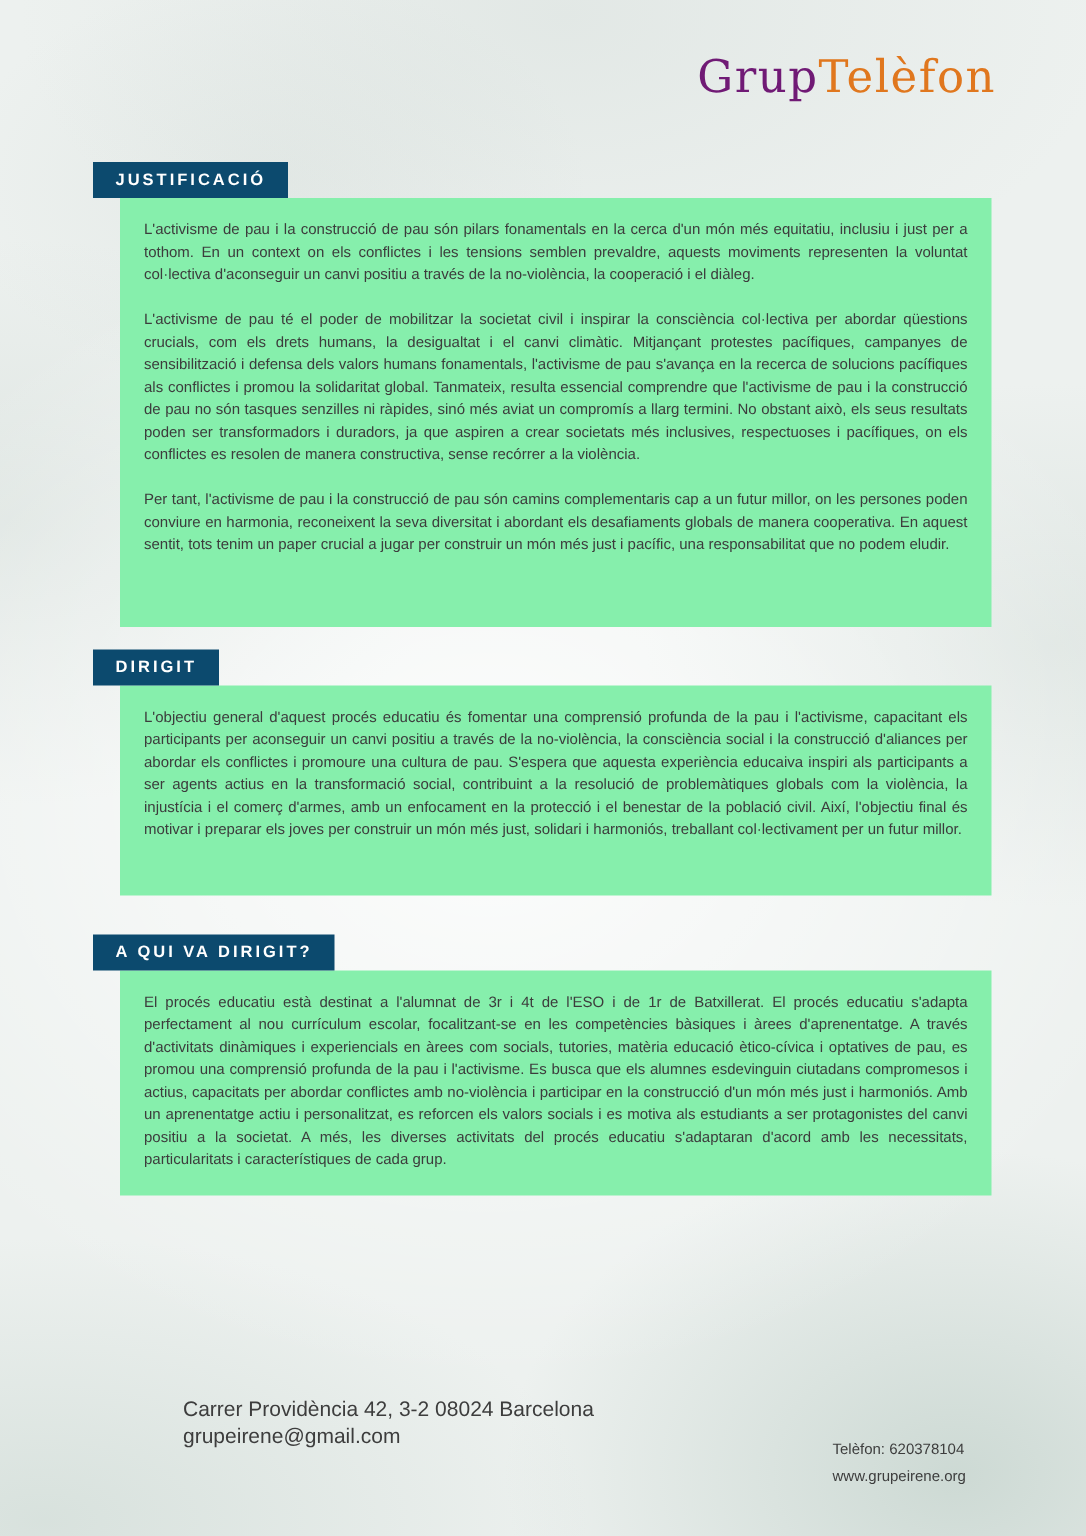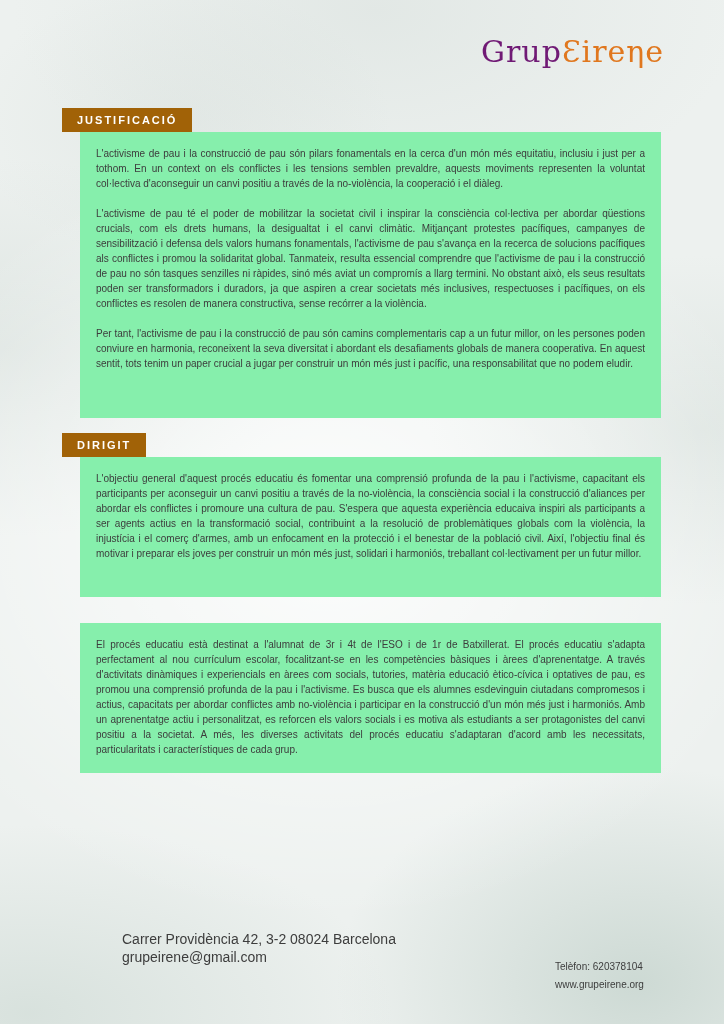--- a/index.html
+++ b/index.html
@@ -29,21 +29,21 @@
     white-space: nowrap;
   }
   .logo .grup   { color: #701a75; }
   .logo .eirene { color: #e0771e; }
   .section { position: absolute; left: 62px; width: 599px; }
   .sec-justificacio { top: 108px; }
   .sec-objectiu     { top: 433px; }
   .sec-dirigit      { top: 623px; }
   .section-tag {
     display: inline-block;
-    background: #a16207;
+    background: #0c4a6e;
     color: #ffffff;
     font-weight: bold;
     font-size: 11px;
     letter-spacing: 2px;
     padding: 7px 15px 6px 15px;
     height: 11px;
     line-height: 11px;
     vertical-align: bottom;
   }
   .section-box {
@@ -78,40 +78,41 @@
     font-size: 10px;
     line-height: 18px;
     color: #3d3d3d;
     margin-left: 10px;
   }
 </style>
 </head>
 <body>
 
 <div class="logo">
-  <span class="grup">Grup</span><span class="eirene">Ɛireηe</span>
+  <span class="grup">Grup</span><span class="eirene">Telèfon</span>
 </div>
 
 <div class="section sec-justificacio">
   <div class="section-tag">JUSTIFICACIÓ</div>
   <div class="section-box">
     <p>L'activisme de pau i la construcció de pau són pilars fonamentals en la cerca d'un món més equitatiu, inclusiu i just per a tothom. En un context on els conflictes i les tensions semblen prevaldre, aquests moviments representen la voluntat col·lectiva d'aconseguir un canvi positiu a través de la no-violència, la cooperació i el diàleg.</p>
     <p>L'activisme de pau té el poder de mobilitzar la societat civil i inspirar la consciència col·lectiva per abordar qüestions crucials, com els drets humans, la desigualtat i el canvi climàtic. Mitjançant protestes pacífiques, campanyes de sensibilització i defensa dels valors humans fonamentals, l'activisme de pau s'avança en la recerca de solucions pacífiques als conflictes i promou la solidaritat global. Tanmateix, resulta essencial comprendre que l'activisme de pau i la construcció de pau no són tasques senzilles ni ràpides, sinó més aviat un compromís a llarg termini. No obstant això, els seus resultats poden ser transformadors i duradors, ja que aspiren a crear societats més inclusives, respectuoses i pacífiques, on els conflictes es resolen de manera constructiva, sense recórrer a la violència.</p>
     <p>Per tant, l'activisme de pau i la construcció de pau són camins complementaris cap a un futur millor, on les persones poden conviure en harmonia, reconeixent la seva diversitat i abordant els desafiaments globals de manera cooperativa. En aquest sentit, tots tenim un paper crucial a jugar per construir un món més just i pacífic, una responsabilitat que no podem eludir.</p>
   </div>
 </div>
 
 <div class="section sec-objectiu">
   <div class="section-tag">DIRIGIT</div>
   <div class="section-box">
     <p>L'objectiu general d'aquest procés educatiu és fomentar una comprensió profunda de la pau i l'activisme, capacitant els participants per aconseguir un canvi positiu a través de la no-violència, la consciència social i la construcció d'aliances per abordar els conflictes i promoure una cultura de pau. S'espera que aquesta experiència educaiva inspiri als participants a ser agents actius en la transformació social, contribuint a la resolució de problemàtiques globals com la violència, la injustícia i el comerç d'armes, amb un enfocament en la protecció i el benestar de la població civil. Així, l'objectiu final és motivar i preparar els joves per construir un món més just, solidari i harmoniós, treballant col·lectivament per un futur millor.</p>
   </div>
 </div>
 
 <div class="section sec-dirigit">
+  <div class="section-tag">A QUI VA DIRIGIT?</div>
   <div class="section-box">
     <p>El procés educatiu està destinat a l'alumnat de 3r i 4t de l'ESO i de 1r de Batxillerat. El procés educatiu s'adapta perfectament al nou currículum escolar, focalitzant-se en les competències bàsiques i àrees d'aprenentatge. A través d'activitats dinàmiques i experiencials en àrees com socials, tutories, matèria educació ètico-cívica i optatives de pau, es promou una comprensió profunda de la pau i l'activisme. Es busca que els alumnes esdevinguin ciutadans compromesos i actius, capacitats per abordar conflictes amb no-violència i participar en la construcció d'un món més just i harmoniós. Amb un aprenentatge actiu i personalitzat, es reforcen els valors socials i es motiva als estudiants a ser protagonistes del canvi positiu a la societat. A més, les diverses activitats del procés educatiu s'adaptaran d'acord amb les necessitats, particularitats i característiques de cada grup.</p>
   </div>
 </div>
 
 <div class="footer-left">
   <div>Carrer Providència 42, 3-2 08024 Barcelona</div>
   <div>grupeirene@gmail.com</div>
 </div>
 

